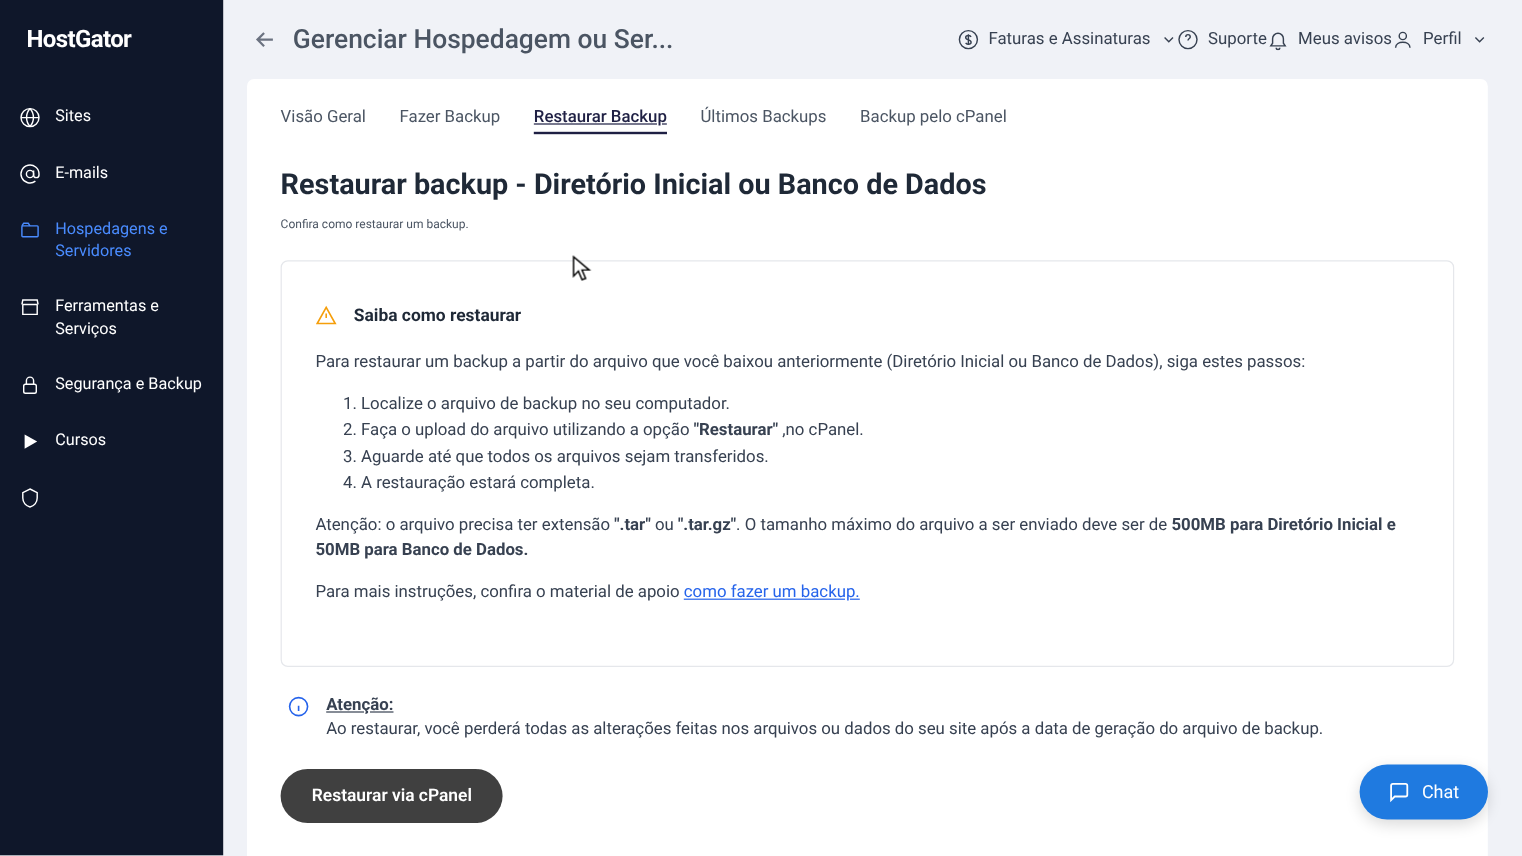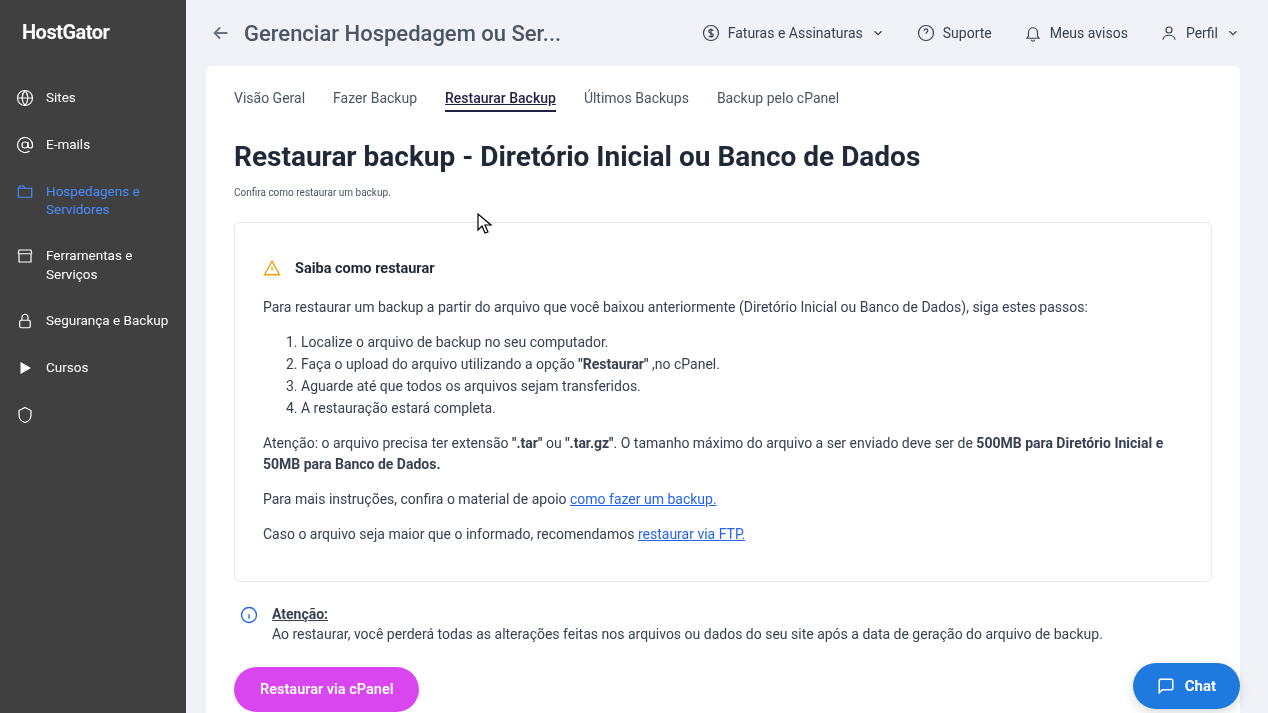--- a/index.html
+++ b/index.html
@@ -10,21 +10,21 @@
 }
 body {
   width: 1268px;
   height: 713px;
   background: #f0f2f7;
   display: flex;
   overflow: hidden;
 }
 .sidebar {
   width: 186px;
-  background: #404040;
+  background: #0f172a;
   color: #fff;
   padding-top: 20px;
   flex-shrink: 0;
 }
 .logo {
   font-size: 20px;
   font-weight: 700;
   padding: 0 22px 30px 22px;
   letter-spacing: -0.5px;
 }
@@ -87,21 +87,20 @@
   color: #4b5563;
   flex: 1;
   white-space: nowrap;
   overflow: hidden;
   text-overflow: ellipsis;
   margin-right: 20px;
 }
 .top-actions {
   display: flex;
   align-items: center;
-  gap: 32px;
   text-align: right;
 }
 .top-action {
   display: flex;
   align-items: center;
   gap: 8px;
   color: #374151;
   font-size: 14px;
   cursor: pointer;
 }
@@ -126,21 +125,21 @@
   cursor: pointer;
   padding-bottom: 4px;
 }
 .tab.active {
   color: #1f2044;
   border-bottom: 2px solid #1f2044;
   font-weight: 500;
   text-decoration: underline;
 }
 .section-title {
-  font-size: 28px;
+  font-size: 24px;
   font-weight: 700;
   color: #1f2937;
   margin-bottom: 14px;
 }
 .section-sub {
   font-size: 10px;
   color: #4b5563;
   margin-bottom: 24px;
 }
 .info-box {
@@ -201,40 +200,40 @@
   font-size: 14px;
   color: #374151;
   line-height: 1.45;
 }
 .attention-text .att-title {
   font-weight: 700;
   display: block;
   text-decoration: underline;
 }
 .primary-btn {
-  background: #d946ef;
+  background: #404040;
   color: #fff;
   border: none;
   padding: 14px 26px;
   font-size: 14.5px;
   font-weight: 600;
   border-radius: 24px;
   cursor: pointer;
 }
 .chat-btn {
   position: fixed;
-  bottom: 4px;
+  bottom: 30px;
   right: 28px;
   background: #1f7ae0;
   color: #fff;
   border: none;
   padding: 14px 24px;
   border-radius: 26px;
   font-size: 15px;
-  font-weight: 700;
+  font-weight: 400;
   display: flex;
   align-items: center;
   gap: 10px;
   cursor: pointer;
   box-shadow: 0 4px 12px rgba(0,0,0,0.15);
 }
 .cursor-img {
   position: fixed;
   left: 477px;
   top: 213px;
@@ -398,21 +397,20 @@
         <div class="info-body">
           <p>Para restaurar um backup a partir do arquivo que você baixou anteriormente (Diretório Inicial ou Banco de Dados), siga estes passos:</p>
           <ol>
             <li>Localize o arquivo de backup no seu computador.</li>
             <li><span>Faça o upload do arquivo utilizando a opção </span><strong>"Restaurar"</strong><span> ,no cPanel.</span></li>
             <li>Aguarde até que todos os arquivos sejam transferidos.</li>
             <li>A restauração estará completa.</li>
           </ol>
           <p><span>Atenção: o arquivo precisa ter extensão </span><strong>".tar"</strong><span> ou </span><strong>".tar.gz"</strong><span>. O tamanho máximo do arquivo a ser enviado deve ser de </span><strong>500MB para Diretório Inicial e 50MB para Banco de Dados.</strong></p>
           <p><span>Para mais instruções, confira o material de apoio </span><a href="#">como fazer um backup.</a></p>
-          <p style="margin-bottom:0"><span>Caso o arquivo seja maior que o informado, recomendamos </span><a href="#">restaurar via FTP.</a></p>
         </div>
       </div>
 
       <div class="attention-row">
         <span class="attention-icon">
           <svg width="18" height="18" viewBox="0 0 24 24" fill="none" stroke="currentColor" stroke-width="1.8">
               <circle cx="12" cy="12" r="10"></circle>
               <path d="M12 8h.01M12 11v6"></path>
             </svg>
         </span>

